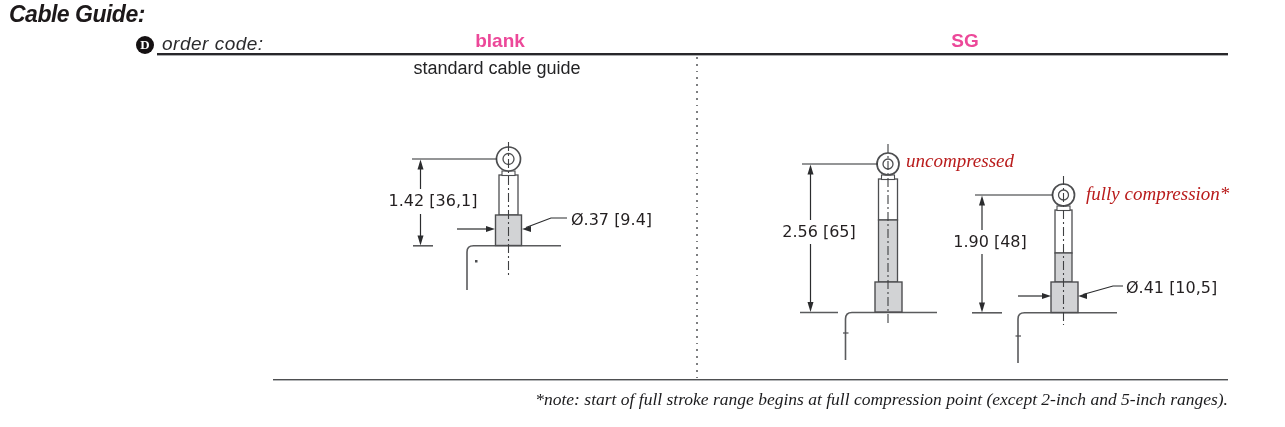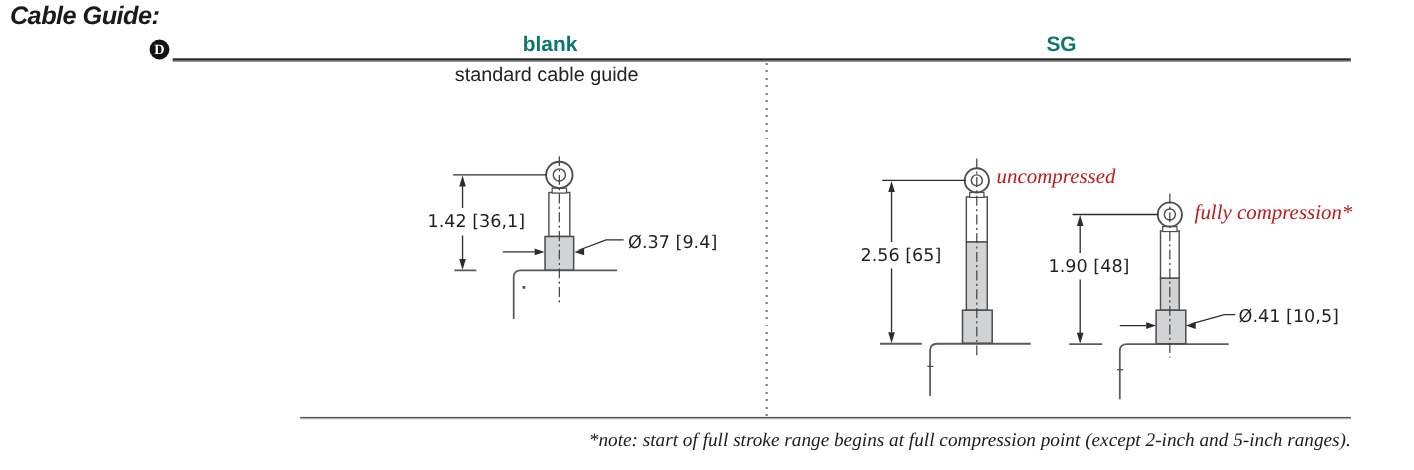--- a/index.html
+++ b/index.html
@@ -19,21 +19,21 @@
     font-weight:bold; font-size:13px; line-height:18px; text-align:center;
   }
   .order-row-label {
     left:162px; top:33px; font-size:19px; font-style:italic; color:#2b2b2d;
     letter-spacing:0.5px;
   }
   .header-rule {
     left:157px; top:53px; width:1071px; height:2.5px; background:#28272a;
     border-bottom:1.5px solid #aaacae;
   }
-  .col-code { top:30px; font-size:19px; font-weight:bold; text-align:center; color:#0f766e; }
+  .col-code { top:30px; font-size:19px; font-weight:bold; text-align:center; color:#ec4899; }
   .col-code.blank { left:380px; width:240px; }
   .col-code.sg    { left:845px; width:240px; }
   .col-desc { top:58px; font-size:18px; text-align:center; color:#232325; }
   .col-desc.blank { left:357px; width:280px; }
   .col-desc.sg    { left:822px; width:280px; }
   .col-divider {
     left:696px; top:57px; width:2px; height:322px;
     background:repeating-linear-gradient(to bottom, #7d7e80 0 1.8px, transparent 1.8px 6.8px);
   }
   .sg-tagline {
@@ -59,20 +59,21 @@
   }
 </style>
 </head>
 <body>
 
 <div class="page">
 
   <div class="abs page-title">Cable Guide:</div>
 
   <div class="abs order-row-marker">D</div>
+  <div class="abs order-row-label">order code:</div>
 
   <div class="abs header-rule"></div>
 
   <div class="abs col-code blank">blank</div>
   <div class="abs col-desc blank">standard cable guide</div>
 
   <div class="abs col-code sg">SG</div>
 
   <div class="abs col-divider"></div>
 

